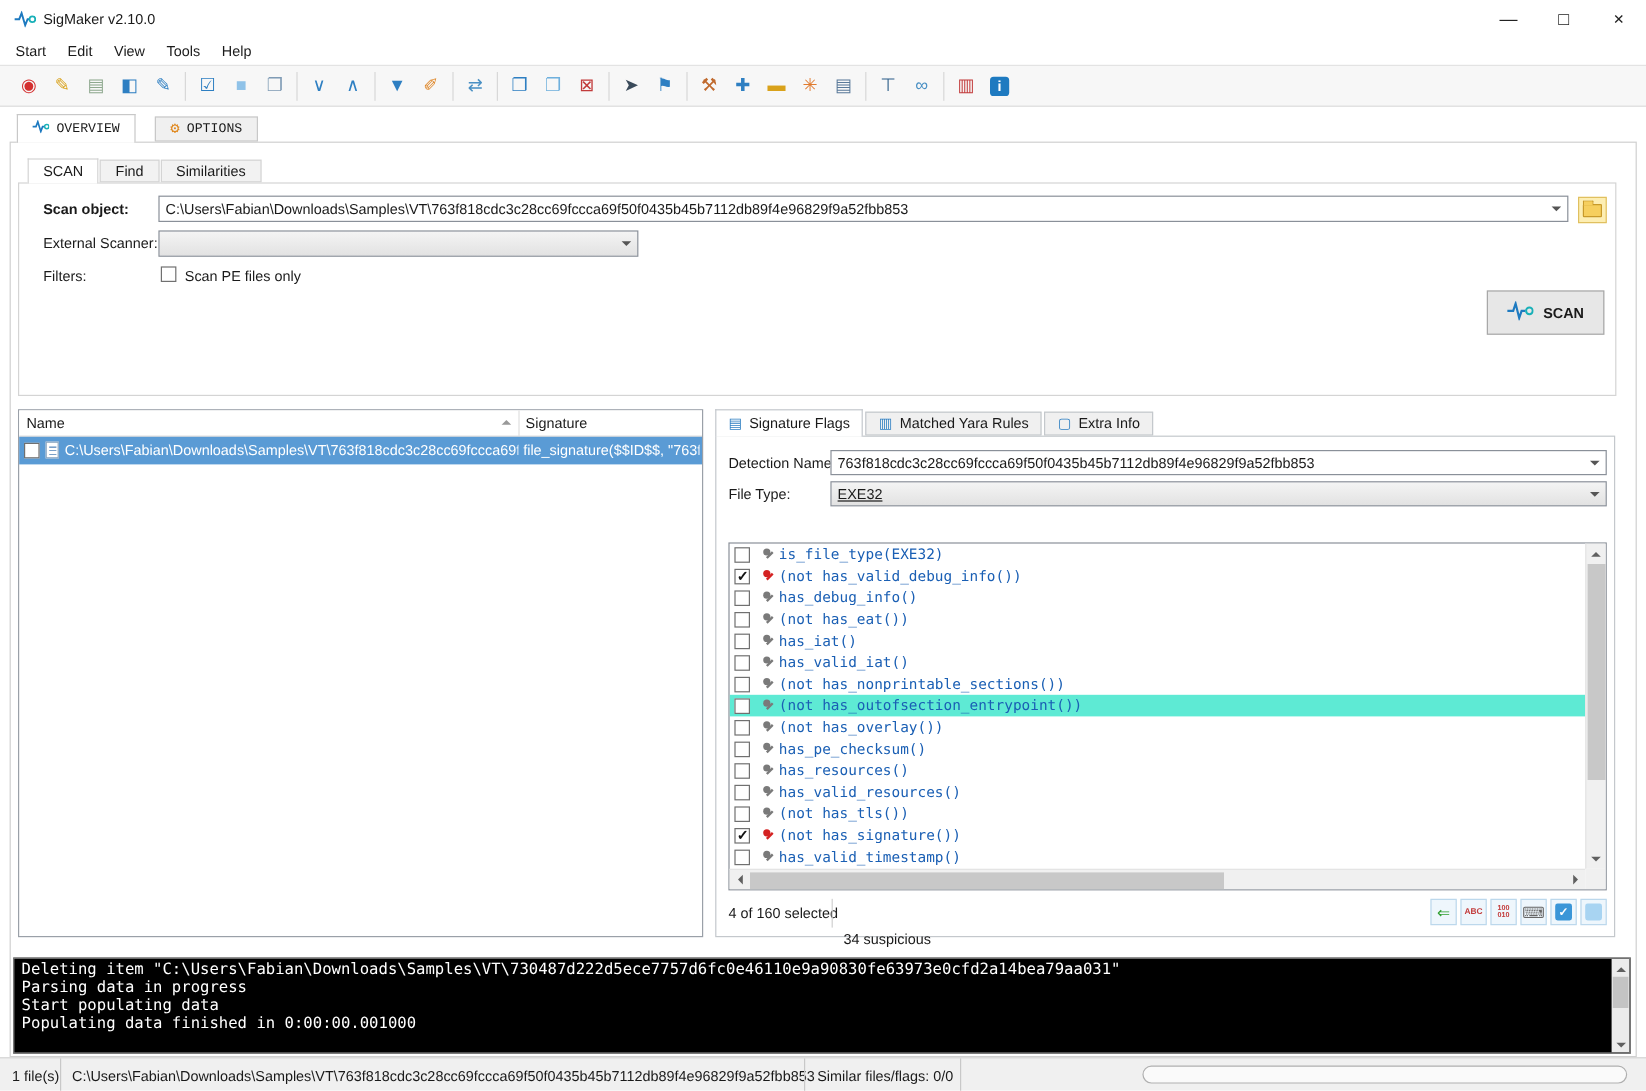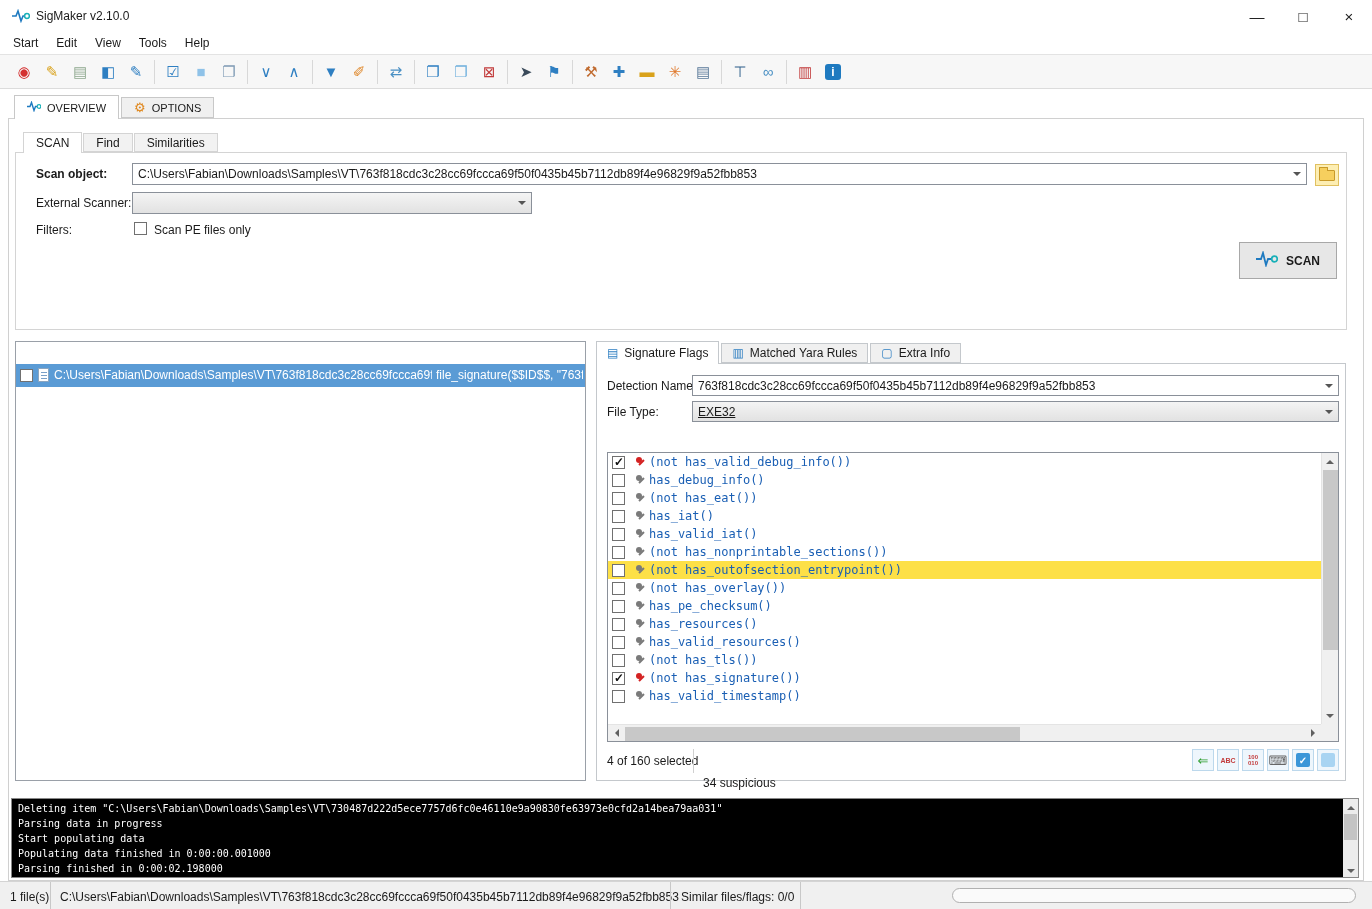--- a/index.html
+++ b/index.html
@@ -26,21 +26,21 @@
              display:flex; align-items:center; padding-left:6px; }
   .tb-group { display:flex; align-items:center; gap:2px; padding:0 5px; }
   .tb-sep { width:1px; height:24px; background:#d8d8d8; }
   .tb-btn { width:26px; height:26px; display:flex; align-items:center; justify-content:center; border-radius:2px; }
   .g { line-height:1; font-size:15px; display:flex; align-items:center; justify-content:center; }
   .badge { width:16px; height:16px; border-radius:3px; font-size:12px; font-weight:bold; }
   .mini7 { font-size:7px; font-weight:bold; }
   .mini6 { font-size:6px; line-height:6px; white-space:pre; font-weight:bold; text-align:center; }
 
   
-  .main-tabs { position:absolute; left:14px; top:95px; display:flex; gap:2px; align-items:flex-start; z-index:5; }
+  .main-tabs { position:absolute; left:14px; top:95px; display:flex; gap:16px; align-items:flex-start; z-index:5;font-family:Liberation Mono, monospace; }
   .main-tab { display:flex; align-items:center; gap:6px; padding:0 12px; font-size:11px;
               border:1px solid #c8c8c8; background:#f0f0f0; height:21px; margin-top:2px; }
   .main-tab.active { background:#fff; border-bottom:none; height:24px; margin-top:0; }
   .gear { color:#e0881e; font-size:13px; }
 
   
   .content { position:absolute; left:8px; top:118px; width:1356px; height:763px;
              background:#fff; border:1px solid #d0d0d0; }
 
   
@@ -103,21 +103,21 @@
   .combo-dn { left:95px; top:11px; width:647px; height:21px; }
   .combo-ftype { left:95px; top:37px; width:647px; height:21px;text-decoration:underline; }
   .filter-input { position:absolute; left:10px; top:63px; width:732px; height:20px; border:1px solid #b0b0b0;
                   padding:0 4px; font-family:"Liberation Sans",sans-serif; font-size:12px; color:#222; }
   .filter-input::placeholder { color:#999; }
 
   .flags-list { position:absolute; left:10px; top:88px; width:732px; height:290px;
                 border:1px solid #8a9099; background:#fff; }
   .flags-rows { position:absolute; left:0; top:0; right:17px; bottom:17px; overflow:hidden; }
   .frow { height:18px; display:flex; align-items:center; gap:6px; padding-left:4px; }
-  .frow.sel { background:#fde047; }
+  .frow.sel { background:#5eead4; }
   .pin { width:12px; height:12px; min-width:12px; position:relative; display:inline-block; color:#7a7a7a; }
   .pin.red { color:#d42222; }
   .pin::before { content:""; position:absolute; left:5px; top:1px; width:6px; height:6px; border-radius:50%; background:currentColor; }
   .pin::after { content:""; position:absolute; left:1px; top:8px; width:7px; height:2px; background:currentColor;
                 transform:rotate(135deg); transform-origin:right center; }
   .ftxt { font-family:"DejaVu Sans Mono",monospace; font-size:12px; color:#1a5fb4; white-space:pre; }
 
   
   .vscroll { position:absolute; right:0; top:0; width:17px; bottom:17px; background:#f0f0f0; border-left:1px solid #e4e4e4; }
   .hscroll { position:absolute; left:0; bottom:0; height:17px; right:17px; background:#f0f0f0; border-top:1px solid #e4e4e4; }
@@ -137,21 +137,21 @@
   .fp-div { position:absolute; left:96px; top:385px; width:1px; height:24px; background:#d0d0d0; }
   .fp-susp { position:absolute; left:106px; top:412px; }
   .fp-actions { position:absolute; right:6px; top:385px; display:flex; gap:3px; }
   .fp-btn { width:22px; height:22px; border:1px solid #bcd8ec; background:#eef6fc;
             display:flex; align-items:center; justify-content:center; }
   .bluebox { width:14px; height:14px; border-radius:2px; display:flex; align-items:center; justify-content:center;
              font-size:10px; font-weight:bold; }
 
   
   .log { position:absolute; left:2px; top:679px; width:1348px; height:80px; background:#000;
-         border:1px solid #888; color:#fff; font-family:"DejaVu Sans Mono",monospace; font-size:10px;
+         border:1px solid #888; color:#fff; font-family:"DejaVu Sans Mono",monospace; font-size:13px;
          line-height:15px; padding:2px 6px; overflow:hidden; }
   .log-line { white-space:pre; overflow:hidden; }
   .log-scroll { position:absolute; right:0; top:0; width:15px; height:78px; background:#ececec; }
   .log-scroll .sarrow { width:15px; height:15px; }
   .log-scroll .vthumb { left:1px; top:15px; width:13px; height:26px; background:#c4c4c4; }
 
   
   .statusbar { position:absolute; left:0; top:881px; width:1372px; height:28px; background:#f0f0f0;
                border-top:1px solid #d4d4d4; }
   .sb-text { position:absolute; top:8px; white-space:nowrap; }
@@ -348,20 +348,26 @@
               <polyline points="0,8 5,8 7,2 10,14 12,8 15,8" fill="none" stroke="#1e7ac0" stroke-width="1.8"></polyline>
               <circle cx="18.5" cy="8" r="2.8" fill="none" stroke="#18b0b8" stroke-width="1.7"></circle>
             </svg>
         </span>
         <span>SCAN</span>
       </div>
     </div>
   </div>
 
   <div class="file-table">
+    <div class="ft-header">
+      <span class="ft-col-name">Name</span>
+      <span class="sort-ind"></span>
+      <span class="ft-colsep"></span>
+      <span class="ft-col-sig">Signature</span>
+    </div>
     <div class="ft-row sel">
       <span class="cb"></span>
       <span class="page-icon"></span>
       <span class="ft-name">C:\Users\Fabian\Downloads\Samples\VT\763f818cdc3c28cc69fccca69f50f0435b45b7112db89f4e96829f9a52fbb853</span>
       <span class="ft-sig">file_signature($$ID$$, "763f818</span>
     </div>
   </div>
 
   <div class="fp-tabs">
     <div class="fp-tab active">
@@ -387,20 +393,25 @@
 
     <span class="lbl" style="left:10px; top:41px;">File Type:</span>
     <div class="combo gray-combo combo-ftype">
       <span class="val">EXE32</span>
       <span class="carrow"></span>
     </div>
 
 
     <div class="flags-list">
       <div class="flags-rows">
+        <div class="frow">
+            <span class="cb"></span>
+            <span class="pin"></span>
+            <span class="ftxt">is_file_type(EXE32)</span>
+          </div>
         <div class="frow">
             <span class="cb on"></span>
             <span class="pin red"></span>
             <span class="ftxt">(not has_valid_debug_info())</span>
           </div>
         <div class="frow">
             <span class="cb"></span>
             <span class="pin"></span>
             <span class="ftxt">has_debug_info()</span>
           </div>
@@ -503,21 +514,20 @@
           <span class="bluebox" style="color: rgb(255, 255, 255); background: rgb(168, 212, 242);"></span>
         </div>
     </div>
   </div>
 
   <div class="log">
     <div class="log-line">Deleting item "C:\Users\Fabian\Downloads\Samples\VT\730487d222d5ece7757d6fc0e46110e9a90830fe63973e0cfd2a14bea79aa031"</div>
     <div class="log-line">Parsing data in progress</div>
     <div class="log-line">Start populating data</div>
     <div class="log-line">Populating data finished in 0:00:00.001000</div>
-    <div class="log-line">Parsing finished in 0:00:02.198000</div>
     <div class="log-scroll">
       <div class="sarrow up"></div>
       <div class="vthumb"></div>
       <div class="sarrow down"></div>
     </div>
   </div>
 </div>
 
 <div class="statusbar">
   <span class="sb-text" style="left:10px;text-align:right;">1 file(s)</span>

